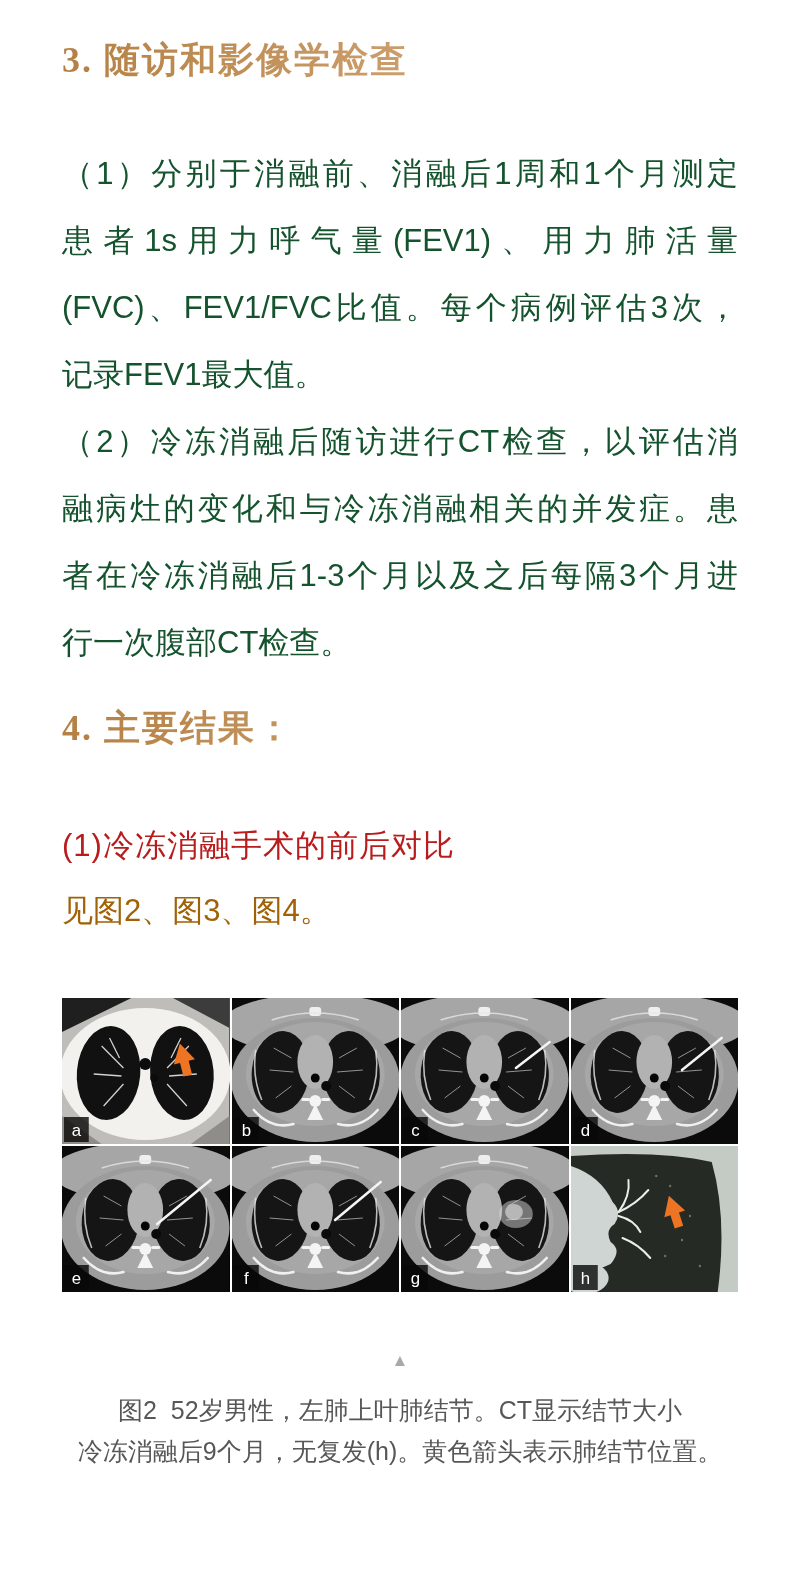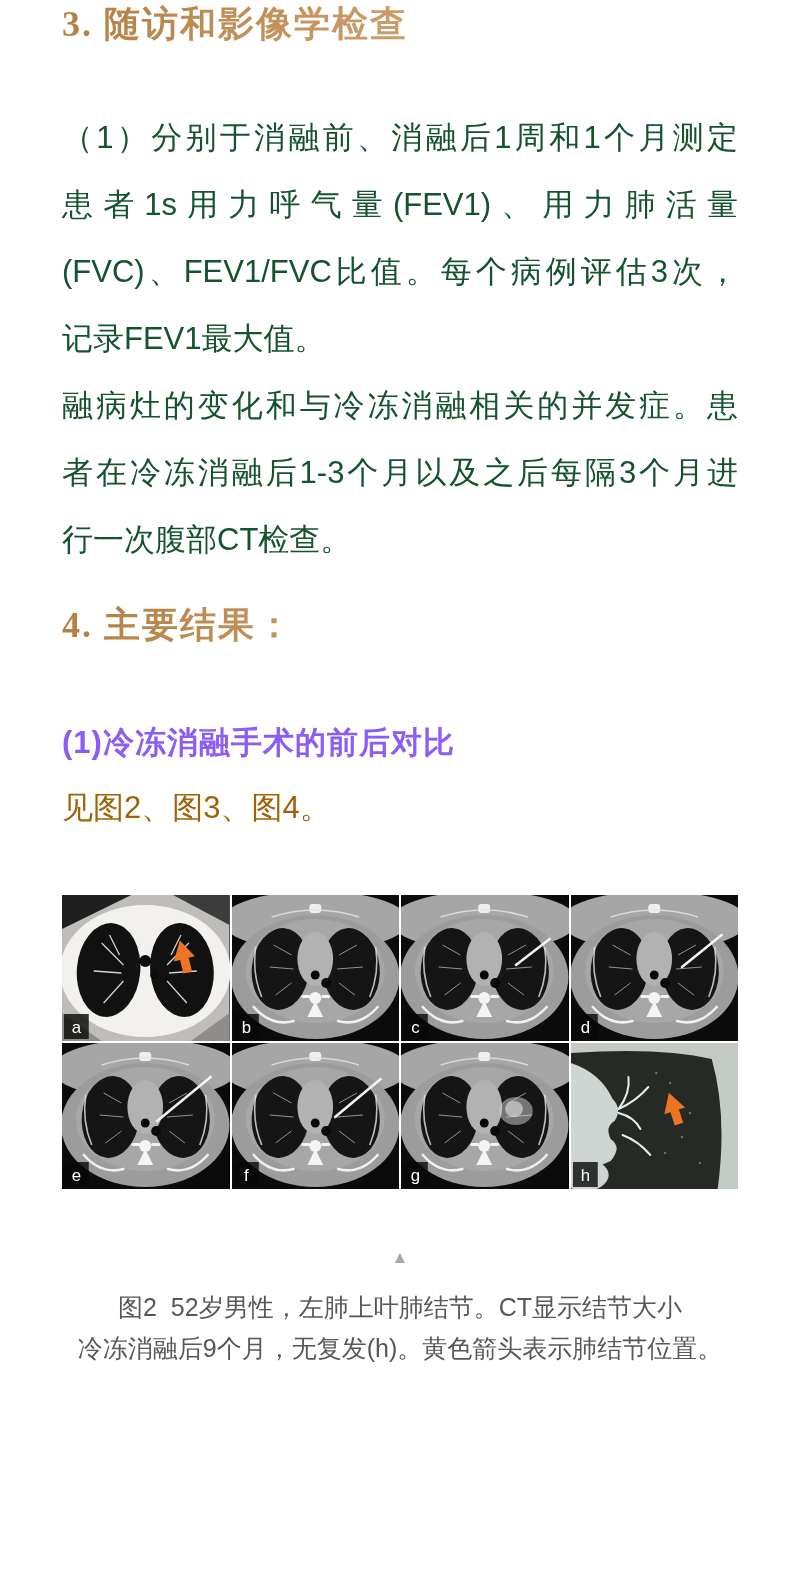--- a/index.html
+++ b/index.html
@@ -5,21 +5,21 @@
   html,body{margin:0;padding:0;background:#fff;}
   .page{
     position:relative;width:800px;height:1572px;background:#fff;
     overflow:hidden;margin:0 auto;
     font-family:"Liberation Sans",sans-serif;
   }
   .content{padding:0 62px;}
 
   
   .gold-heading{
-    margin:0;
+    margin:0;padding-top:36px;
     font-family:"Liberation Serif","DejaVu Serif",serif;
     font-weight:700;font-size:36px;line-height:48px;letter-spacing:2px;
     color:#c3955f;
   }
   @supports ((-webkit-background-clip:text) or (background-clip:text)){
     .gold-heading{
       background:linear-gradient(100deg,#b37f42 0%,#c99a66 45%,#e0ba92 100%);
       -webkit-background-clip:text;background-clip:text;
       -webkit-text-fill-color:transparent;
     }
@@ -30,22 +30,22 @@
   .paragraphs{margin-top:56px;}
   .jline{
     font-size:31px;line-height:67px;color:#14532d;
     text-align:justify;text-align-last:justify;text-justify:inter-character;
     white-space:normal;
   }
   .jline.last{text-align-last:left;}
 
   
   .sub-heading{
-    margin:72px 0 0;font-weight:700;font-size:31px;line-height:44px;
-    color:#8b5cf6;letter-spacing:1px;
+    margin:72px 0 0;font-weight:400;font-size:31px;line-height:44px;
+    color:#b91c1c;letter-spacing:1px;
   }
   .intro-line{margin:21px 0 0;font-size:31px;line-height:44px;color:#a16207;}
 
   
   .ct-grid{
     margin-top:65px;display:grid;grid-template-columns:repeat(4,1fr);
     grid-auto-rows:146px;gap:2px;background:#fff;
   }
   .ct-panel{position:relative;overflow:hidden;background:#000;}
   .ct-panel svg{display:block;width:100%;height:100%;}
@@ -72,20 +72,21 @@
     <h1 class="gold-heading">3. 随访和影像学检查</h1>
 
     <div class="paragraphs">
         <div>
           <div class="jline">（1）分别于消融前、消融后1周和1个月测定</div>
           <div class="jline">患者1s用力呼气量(FEV1)、用力肺活量</div>
           <div class="jline">(FVC)、FEV1/FVC比值。每个病例评估3次，</div>
           <div class="jline last">记录FEV1最大值。</div>
         </div>
         <div>
+          <div class="jline">（2）冷冻消融后随访进行CT检查，以评估消</div>
           <div class="jline">融病灶的变化和与冷冻消融相关的并发症。患</div>
           <div class="jline">者在冷冻消融后1-3个月以及之后每隔3个月进</div>
           <div class="jline last">行一次腹部CT检查。</div>
         </div>
       </div>
 
     <h1 class="gold-heading second">4. 主要结果：</h1>
 
     <h2 class="sub-heading">(1)冷冻消融手术的前后对比</h2>
 

